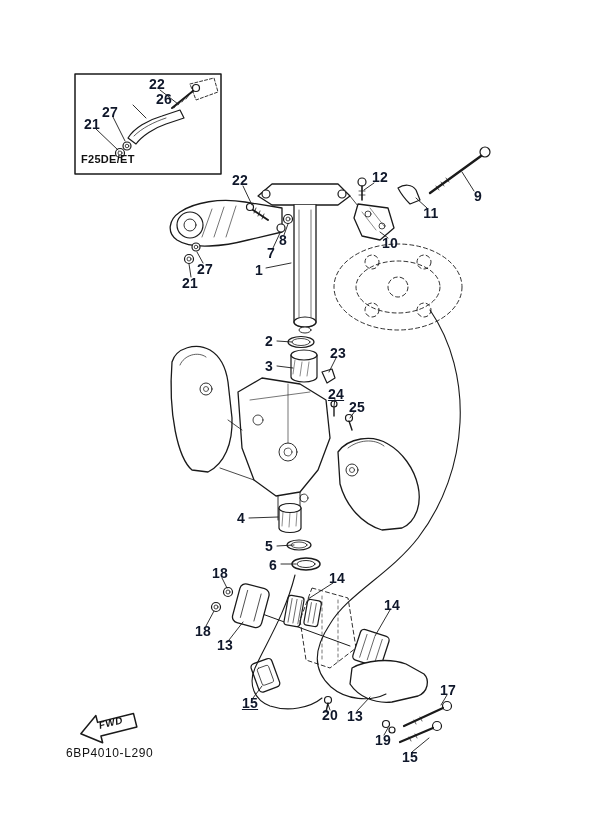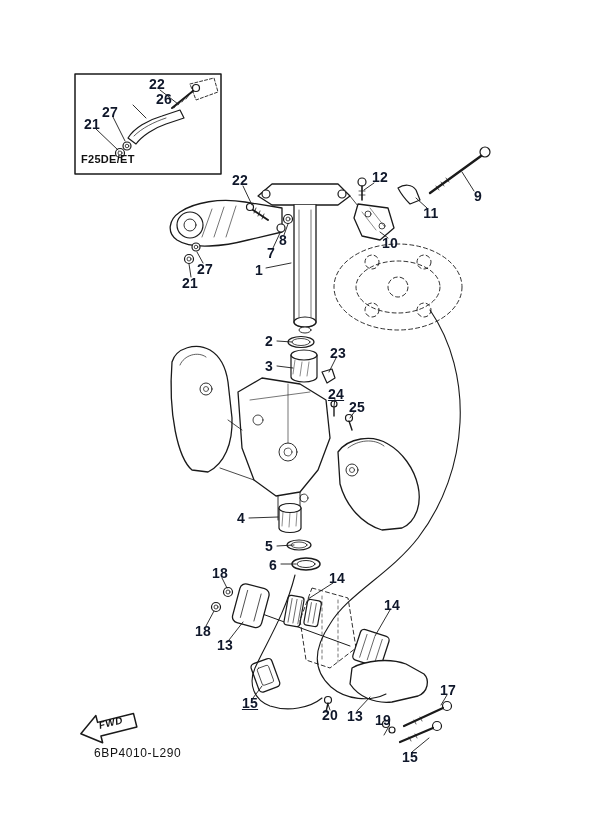--- a/index.html
+++ b/index.html
@@ -8,21 +8,21 @@
     font-family:"Liberation Sans",sans-serif;overflow:hidden;color:#111;
   }
   .stage svg{position:absolute;left:0;top:0;}
   .callout{
     position:absolute;transform:translate(-50%,-50%);
     font-size:14px;font-weight:700;letter-spacing:.3px;color:#0f172a;
     white-space:nowrap;user-select:none;
   }
   .text-label{position:absolute;color:#111;white-space:nowrap;}
   #model-code{left:81px;top:153px;font-size:11px;font-weight:700;letter-spacing:.3px;}
-  #diagram-code{left:66px;top:746px;font-size:12px;letter-spacing:.6px;margin-left:28px;}
+  #diagram-code{left:66px;top:746px;font-size:12px;letter-spacing:.6px;}
   #fwd-text{left:99px;top:720px;font-size:10px;font-weight:700;font-style:italic;
     transform:rotate(-14deg);transform-origin:left center;letter-spacing:.5px;}
 </style>
 </head>
 <body>
 
 <div class="stage">
 
   <svg width="600" height="829" viewBox="0 0 600 829" fill="none" stroke="#1a1a1a" stroke-width="1.2" stroke-linejoin="round" stroke-linecap="round">
 
@@ -274,18 +274,18 @@
       <span class="callout" style="left: 269px; top: 546px;">5</span>
       <span class="callout" style="left: 273px; top: 565px;">6</span>
       <span class="callout" style="left: 220px; top: 573px;">18</span>
       <span class="callout" style="left: 337px; top: 578px;">14</span>
       <span class="callout" style="left: 203px; top: 631px;">18</span>
       <span class="callout" style="left: 225px; top: 645px;">13</span>
       <span class="callout" style="left: 392px; top: 605px;">14</span>
       <span class="callout" style="left: 250px; top: 703px; text-decoration: underline;">15</span>
       <span class="callout" style="left: 355px; top: 716px;">13</span>
       <span class="callout" style="left: 330px; top: 715px;">20</span>
-      <span class="callout" style="left: 383px; top: 720px;">19</span>
+      <span class="callout" style="left: 383px; top: 740px;">19</span>
       <span class="callout" style="left: 448px; top: 690px;">17</span>
       <span class="callout" style="left: 410px; top: 757px;">15</span>
     </div>
 
 </div>
 
 </body></html>

